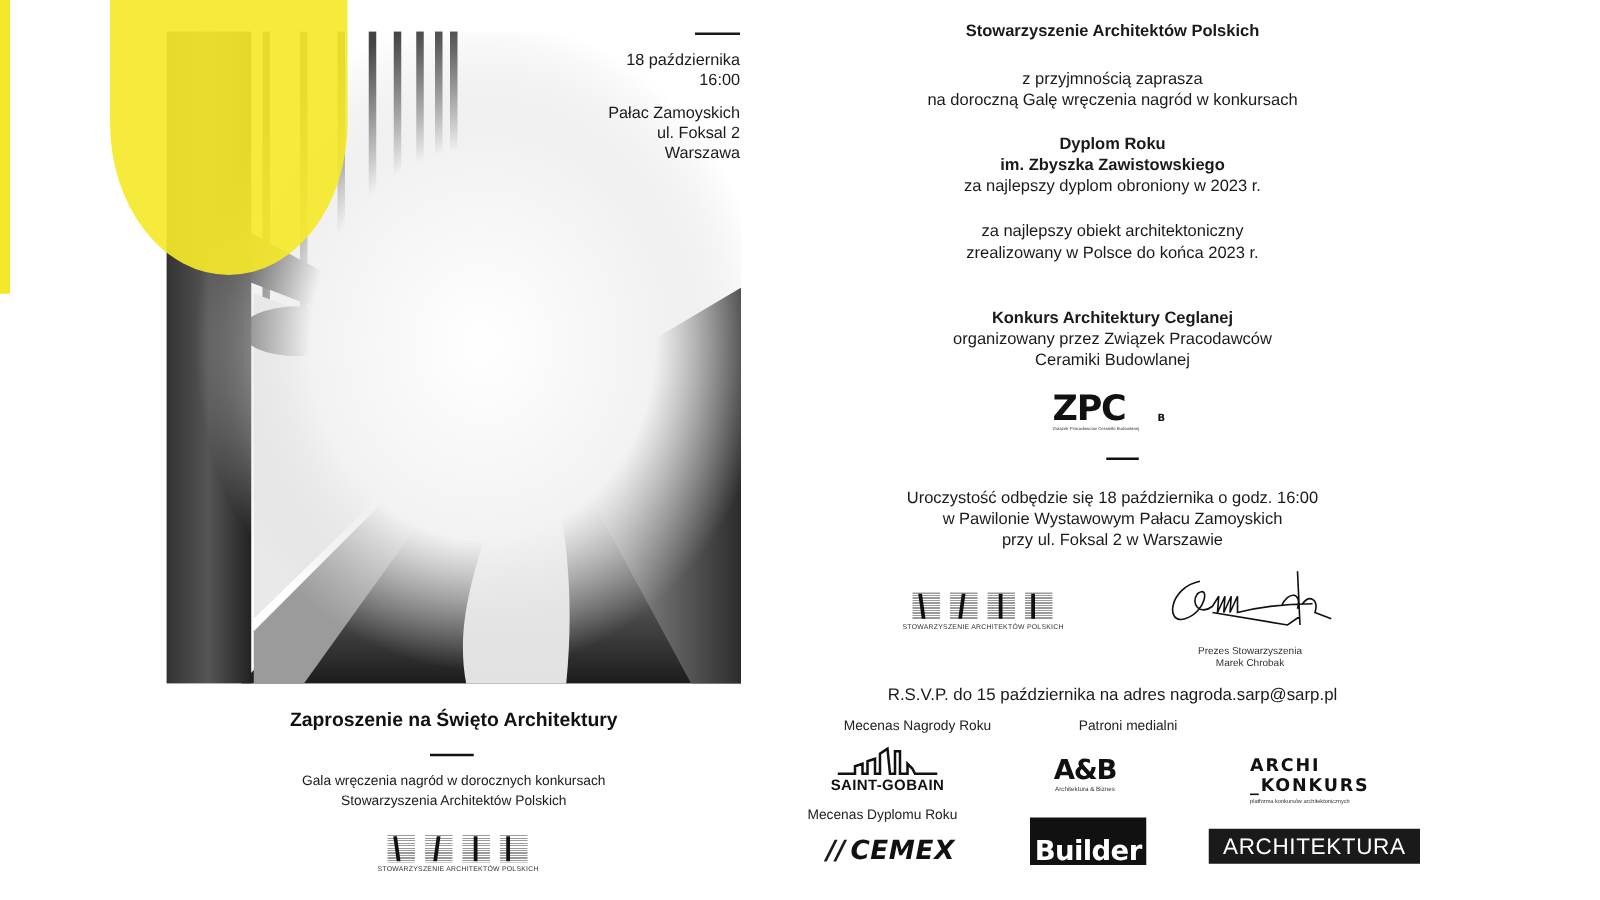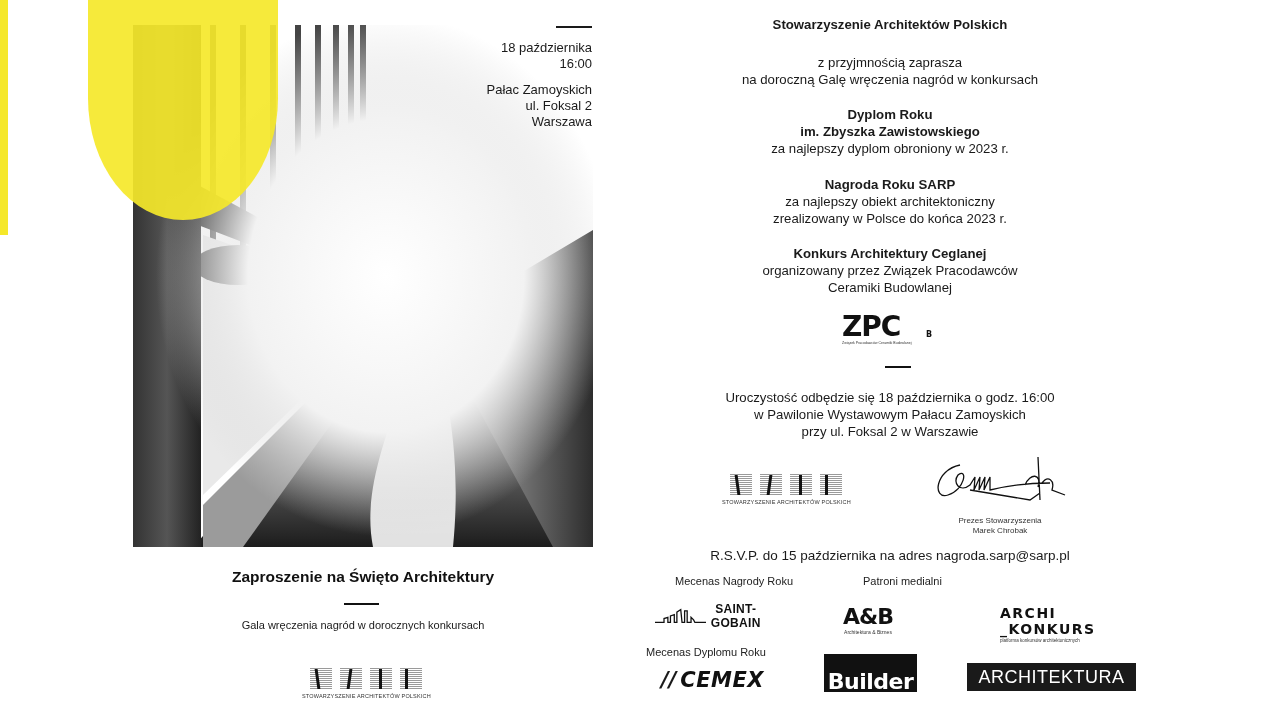--- a/index.html
+++ b/index.html
@@ -46,21 +46,21 @@
   .right-rule { position: absolute; left: 885px; top: 366px; width: 26px; height: 2px; background: #111; }
 
   .ceremony { top: 389px; }
 
   .signature { position: absolute; left: 930px; top: 455px; width: 140px; height: 55px; }
   .sig-caption { position: absolute; left: 940px; top: 516px; width: 120px; text-align: center; font-size: 8px; line-height: 10px; color: #333; }
   .rsvp { top: 547px; font-size: 13.5px; }
 
   .sponsor-label { position: absolute; font-size: 11px; color: #222; }
   .logo { position: absolute; display: flex; align-items: center; justify-content: center; }
-  .saint-gobain { left: 655px; top: 595px; width: 110px; height: 42px; flex-direction: row; text-align: center; }
+  .saint-gobain { left: 655px; top: 595px; width: 110px; height: 42px; flex-direction: column; text-align: center; }
   .sg-text { font-size: 12px; font-weight: bold; letter-spacing: 0.3px; color: #111; }
   .cemex { left: 645px; top: 668px; width: 135px; height: 24px; }
   .cemex-text { font-family: "DejaVu Sans", sans-serif; font-size: 21px; font-weight: 900; font-style: italic; letter-spacing: 0.5px; color: #111; }
   .cemex-slash { font-family: "DejaVu Sans", sans-serif; font-size: 21px; font-weight: 900; font-style: italic; margin-right: 4px; }
 
   .ab { left: 832px; top: 600px; width: 72px; height: 40px; flex-direction: column; }
   .ab-text { font-family: "DejaVu Sans", sans-serif; font-size: 22px; font-weight: 900; letter-spacing: -1px; line-height: 24px; color: #111; }
   .ab-sub { font-size: 5px; color: #333; }
 
   .builder { left: 824px; top: 654px; width: 93px; height: 38px; background: #111; align-items: flex-end; overflow: hidden; }
@@ -139,20 +139,21 @@
   <div class="gap"></div>
   <div>Pałac Zamoyskich</div>
   <div>ul. Foksal 2</div>
   <div>Warszawa</div>
 </div>
 
 <div class="left-title">Zaproszenie na Święto Architektury</div>
 <div class="left-rule"></div>
 <div class="left-sub">
   <div>Gala wręczenia nagród w dorocznych konkursach</div>
+  <div>Stowarzyszenia Architektów Polskich</div>
 </div>
 
 <div class="sarp-logo sarp-left">
   <div class="sarp-letters">
     <div class="sarp-letter">
         <div class="stroke" style="left:6px;transform:skewX(8deg)"></div>
       </div>
     <div class="sarp-letter">
         <div class="stroke" style="left:8px;transform:skewX(-8deg)"></div>
       </div>
@@ -173,21 +174,20 @@
   <div>na doroczną Galę wręczenia nagród w konkursach</div>
 </div>
 
 <div class="rp award1">
   <div><b>Dyplom Roku</b></div>
   <div><b>im. Zbyszka Zawistowskiego</b></div>
   <div>za najlepszy dyplom obroniony w 2023 r.</div>
 </div>
 
 <div class="rp award2">
-  <div><b>Nagroda Roku SARP</b></div>
   <div>za najlepszy obiekt architektoniczny</div>
   <div>zrealizowany w Polsce do końca 2023 r.</div>
 </div>
 
 <div class="rp award3">
   <div><b>Konkurs Architektury Ceglanej</b></div>
   <div>organizowany przez Związek Pracodawców</div>
   <div>Ceramiki Budowlanej</div>
 </div>
 

